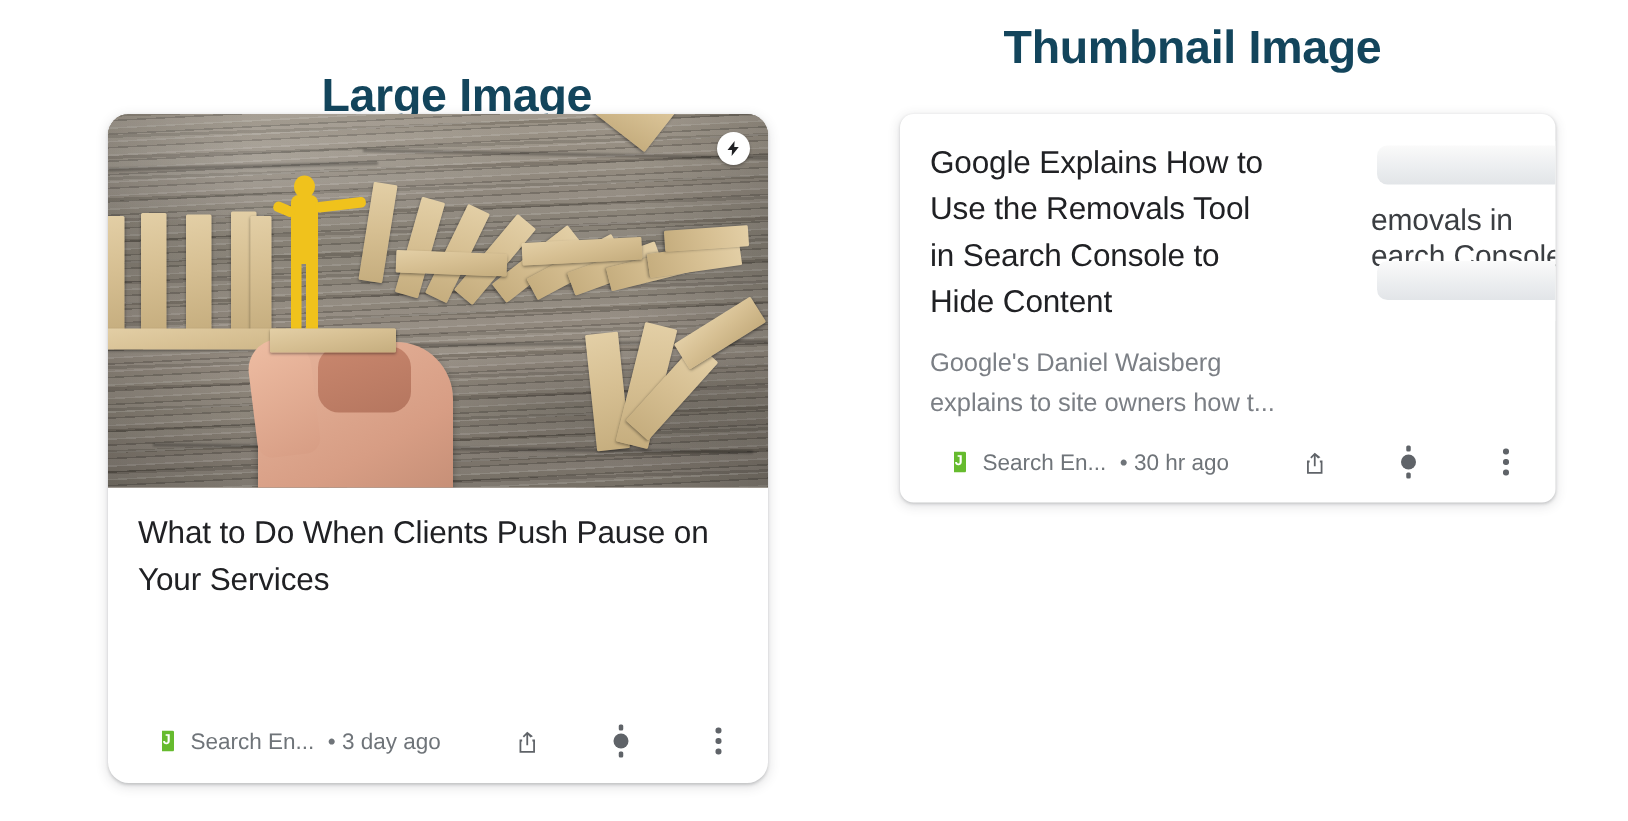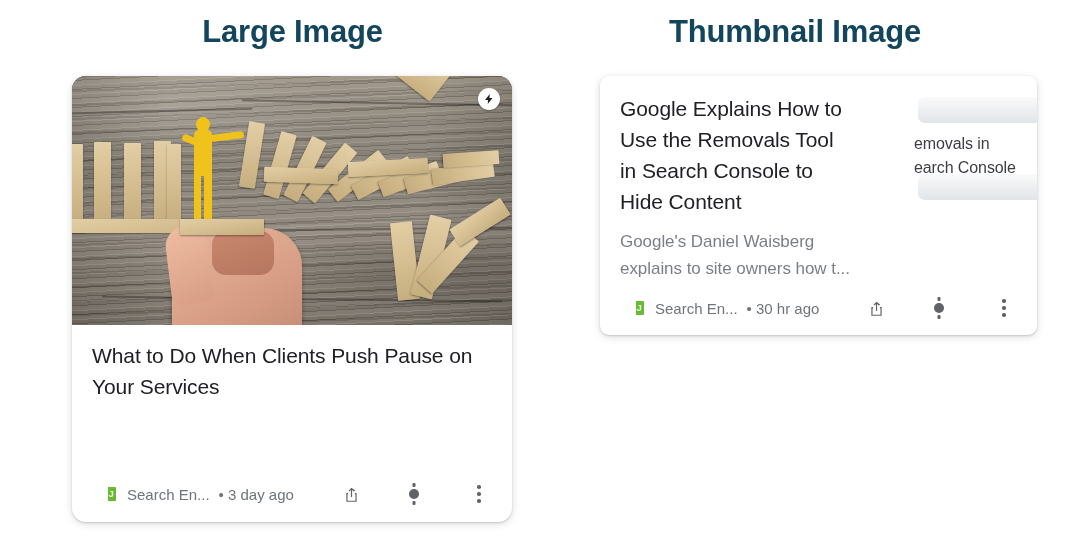--- a/index.html
+++ b/index.html
@@ -19,21 +19,21 @@
   .heading {
     position: absolute;
     top: 14px;
     font-size: 31px;
     font-weight: bold;
     color: #13455c;
     letter-spacing: -0.2px;
     text-align: center;
     white-space: nowrap;
   }
-  #heading-large  { left: 0;    width: 585px; }
+  #heading-large  { left: 12px;    width: 585px; margin-top: 32px; }
   #heading-thumb  { left: 585px; width: 420px; }
 
   
   .card {
     position: absolute;
     background: #ffffff;
     border-radius: 9px;
     box-shadow: 0 1px 2px rgba(60,64,67,0.22), 0 2px 7px 1px rgba(60,64,67,0.13);
     overflow: hidden;
   }
@@ -256,21 +256,21 @@
     height: 26px;
     border-radius: 7px;
     background: linear-gradient(180deg, #fafafa 0%, #eceef0 55%, #e2e5e8 100%);
   }
   .thumb-bar.top { top: 3px; }
   .thumb-bar.bot { top: 80px; }
   .thumb-text {
     position: absolute;
     left: 2px;
     top: 37px;
-    font-size: 16px;
+    font-size: 20px;
     line-height: 1.65;
     color: #3b3e42;
     white-space: nowrap;
     letter-spacing: -0.1px;
   }
 </style>
 </head>
 <body>
 
 <div class="heading" id="heading-large">Large Image</div>

